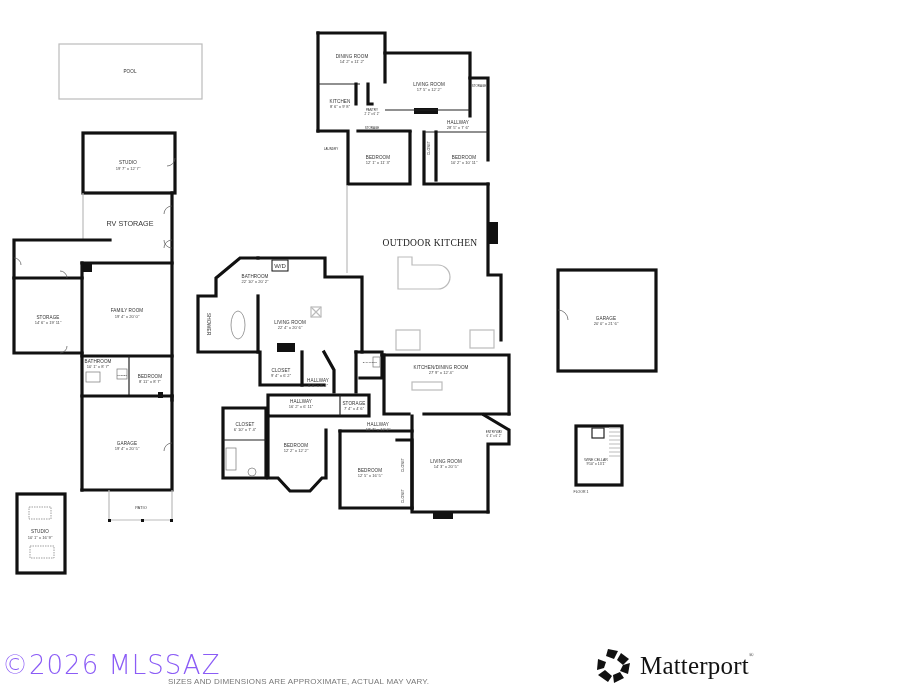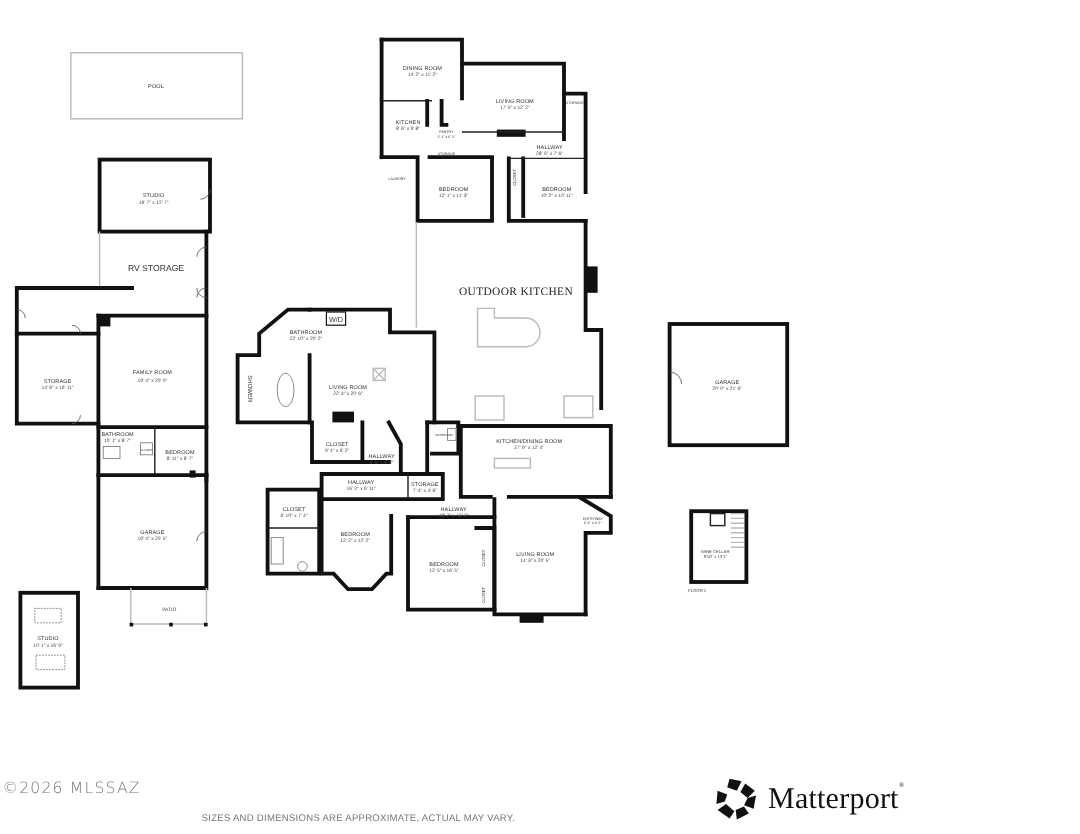--- a/index.html
+++ b/index.html
@@ -8,21 +8,21 @@
   .wall { stroke: #111; stroke-width: 3.2; fill: none; stroke-linecap: square; }
   .thin { stroke: #222; stroke-width: 1.2; fill: none; }
   .light { stroke: #bbb; stroke-width: 1.2; fill: none; }
   .door { stroke: #555; stroke-width: 0.7; fill: none; }
   .fix { stroke: #777; stroke-width: 0.7; fill: #fff; }
   .rl { font-family: "Liberation Sans", sans-serif; font-size: 4.6px; fill: #333; text-anchor: middle; letter-spacing: 0.1px; }
   .rd { font-family: "Liberation Sans", sans-serif; font-size: 4.1px; fill: #444; text-anchor: middle; }
   .big { font-family: "Liberation Serif", serif; font-size: 9.5px; fill: #222; text-anchor: middle; letter-spacing: 0.3px; }
   .mid { font-family: "Liberation Sans", sans-serif; font-size: 7.2px; fill: #333; text-anchor: middle; }
   .vl { font-family: "Liberation Sans", sans-serif; font-size: 4.4px; fill: #333; text-anchor: middle; }
-  .copyright { position: absolute; left: 2px; top: 650px; font-family: "DejaVu Sans", sans-serif; font-weight: 200; font-size: 13px; color: #737373; letter-spacing: 1px; text-align: center; }
+  .copyright { position: absolute; left: 2px; top: 650px; font-family: "DejaVu Sans", sans-serif; font-weight: 200; font-size: 26px; color: #8b5cf6; letter-spacing: 1px; text-align: center; }
   .disclaimer { position: absolute; left: 168px; top: 677px; font-family: Liberation Sans, sans-serif; font-size: 8px; color: #777; letter-spacing: 0.2px; }
   .brand { position: absolute; left: 596px; top: 648px; display: flex; align-items: center; }
   .brand-name { font-family: "Liberation Serif", serif; font-size: 25px; color: #111; margin-left: 8px; letter-spacing: 0.2px; }
   .brand-reg { font-size: 6px; vertical-align: top; color: #222; }
 </style>
 </head>
 <body>
 
 <svg id="plan" viewBox="0 0 900 695" xmlns="http://www.w3.org/2000/svg">
 

